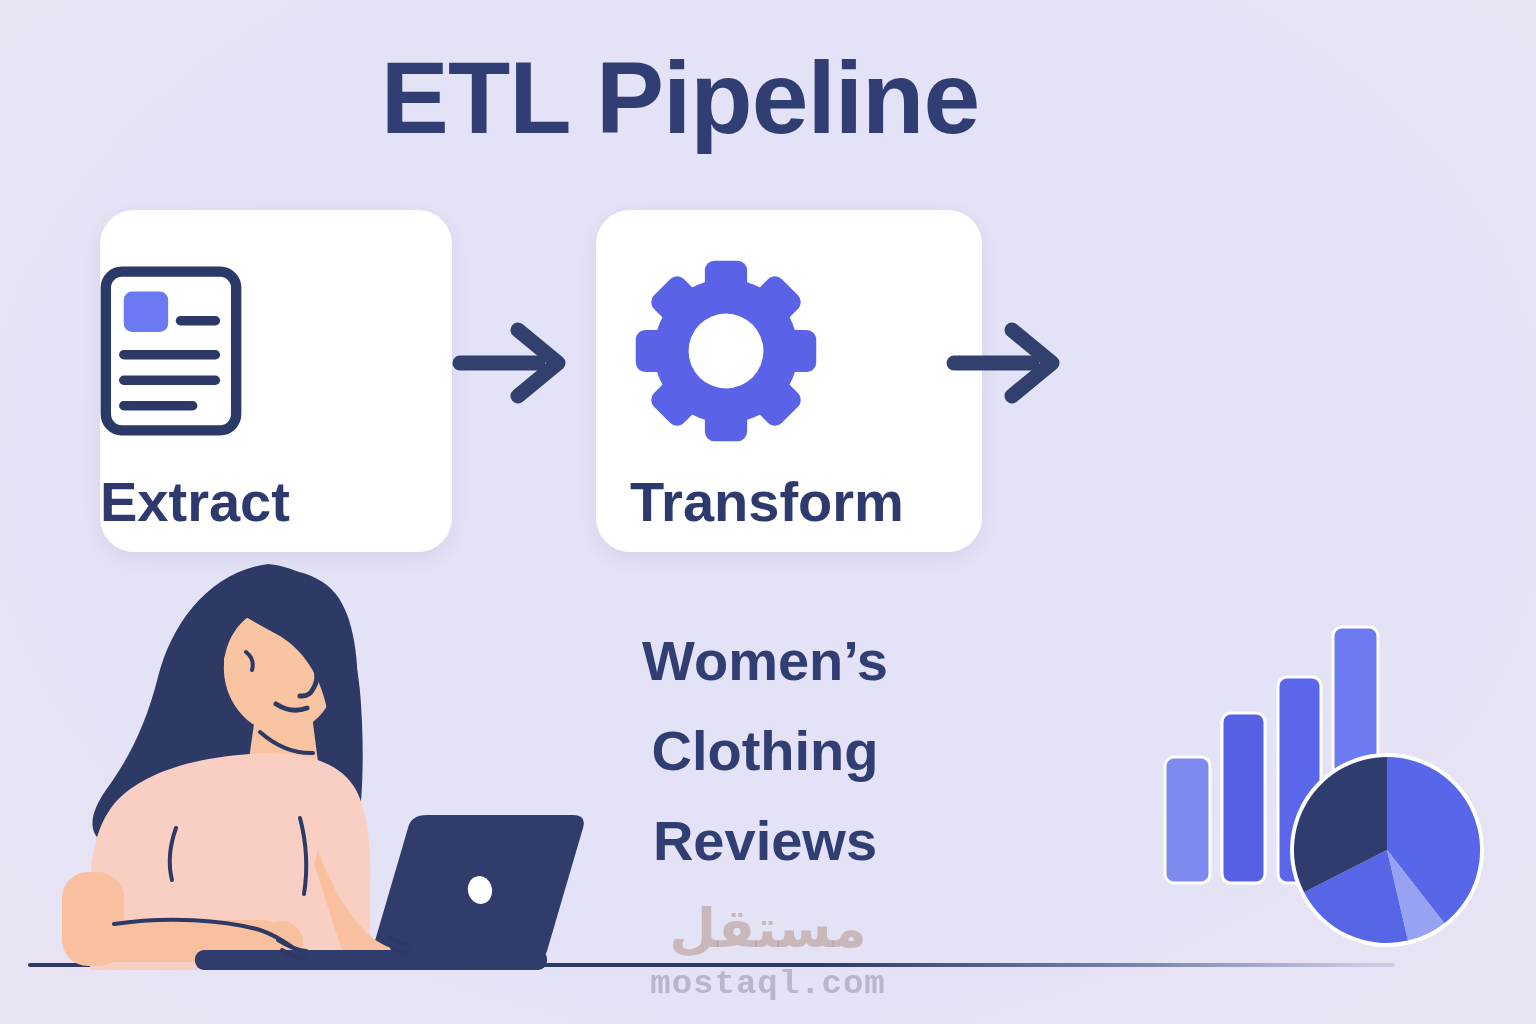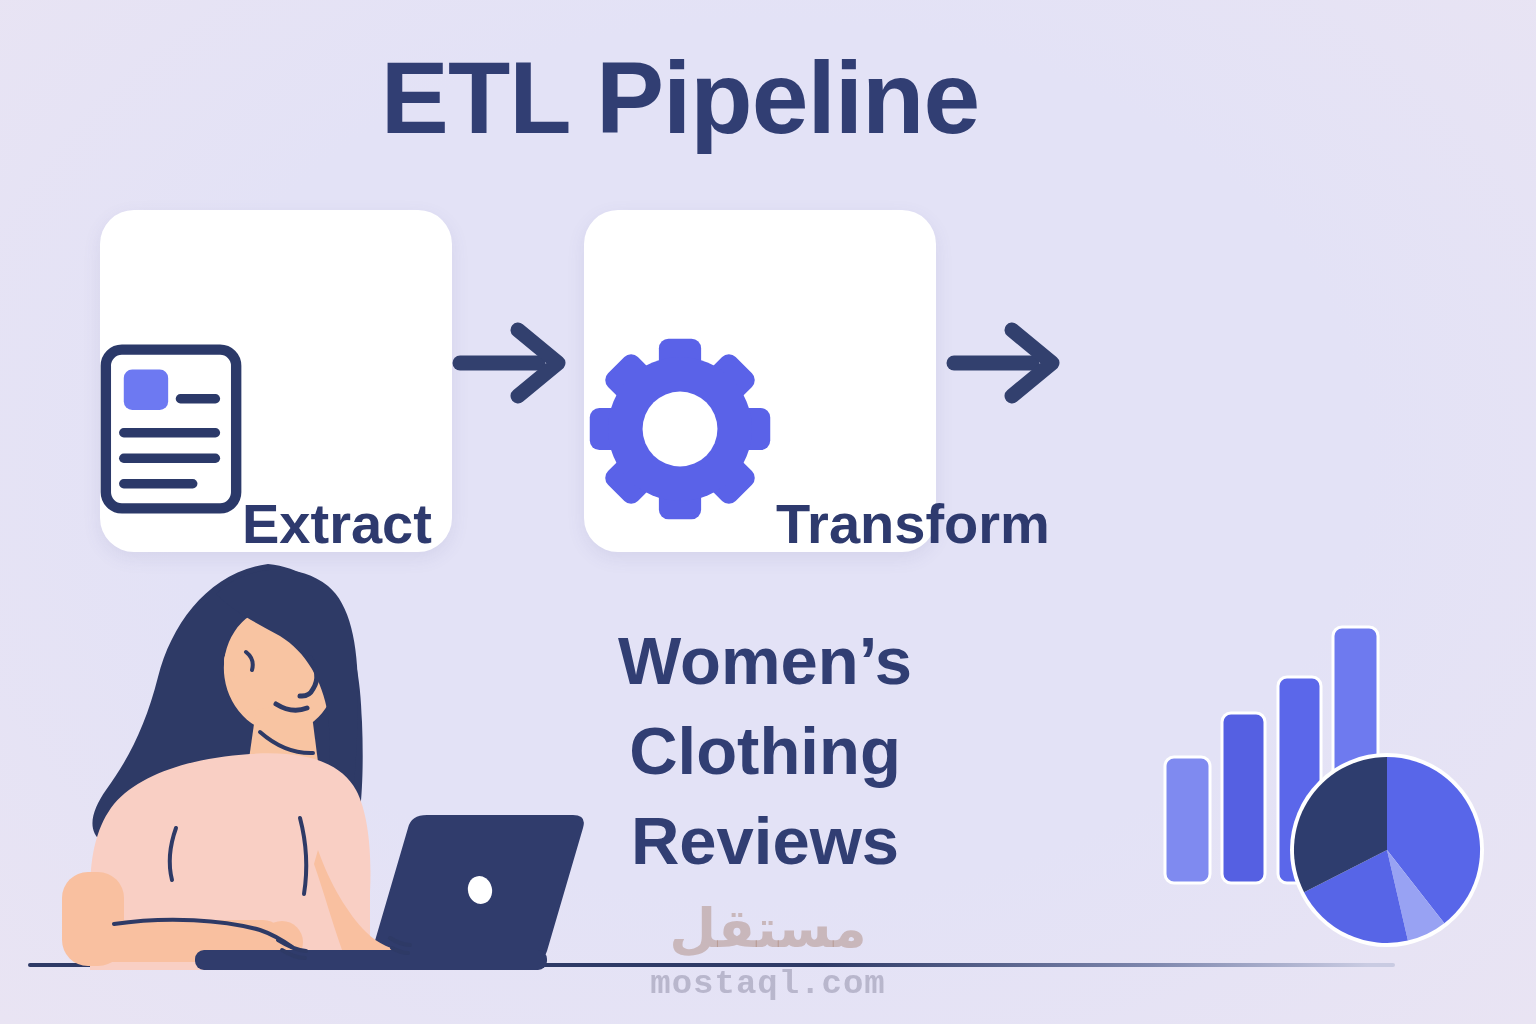--- a/index.html
+++ b/index.html
@@ -13,39 +13,39 @@
   .title{
     position:absolute;left:0;top:40px;width:1360px;
     text-align:center;
     font-size:102px;font-weight:bold;letter-spacing:-1px;
     color:#313e73;
   }
   .card{
     position:absolute;top:210px;width:352px;height:342px;
     background:#ffffff;border-radius:34px;
     box-shadow:0 6px 18px rgba(90,90,150,0.10);
-    display:flex;flex-direction:row;align-items:flex-end;
+    display:flex;flex-direction:column;align-items:flex-start;
   }
   .card.extract{left:100px;}
-  .card.transform{left:584px;}
+  .card.transform{left:596px;padding-left:34px;}
   .card.load{left:1086px;}
   .card .icon-area{
     height:246px;display:flex;align-items:center;justify-content:center;
     margin-top:18px;
   }
   .card .label{
     font-size:56px;font-weight:bold;color:#2e3a6e;line-height:1;
   }
   .arrow{position:absolute;top:317px;}
   .arrow.a1{left:452px;}
   .arrow.a2{left:946px;}
   .subtitle{
     position:absolute;left:540px;top:616px;width:450px;
     text-align:center;
-    font-size:67px;line-height:90px;font-weight:bold;
+    font-size:56px;line-height:90px;font-weight:bold;
     color:#313e73;
   }
   .desk-line{
     position:absolute;left:28px;top:963px;width:1367px;height:4px;
     border-radius:2px;z-index:1;
     background:linear-gradient(to right,#2e3a66 0%,#2e3a66 58%,#7d86ad 82%,#c9cbe2 98%);
   }
   .woman{position:absolute;left:10px;top:552px;z-index:2;}
   .charts{position:absolute;left:1140px;top:600px;z-index:2;}
   .watermark{

